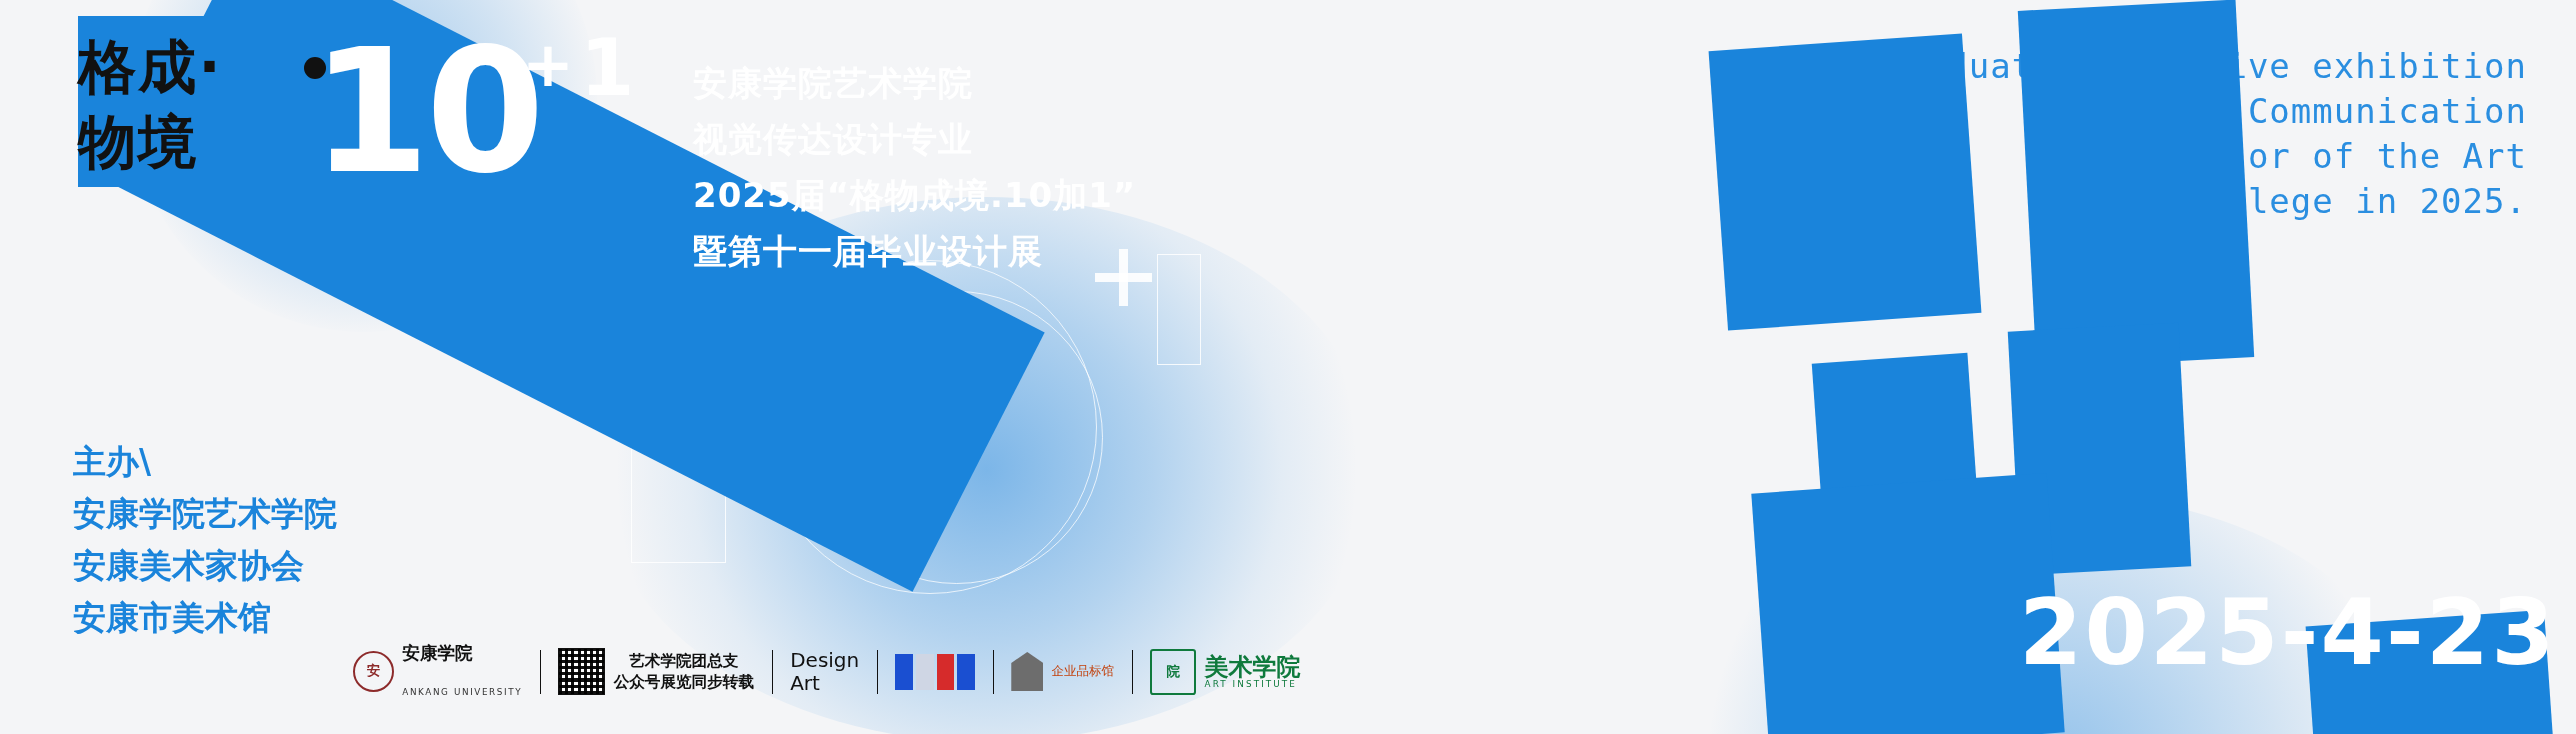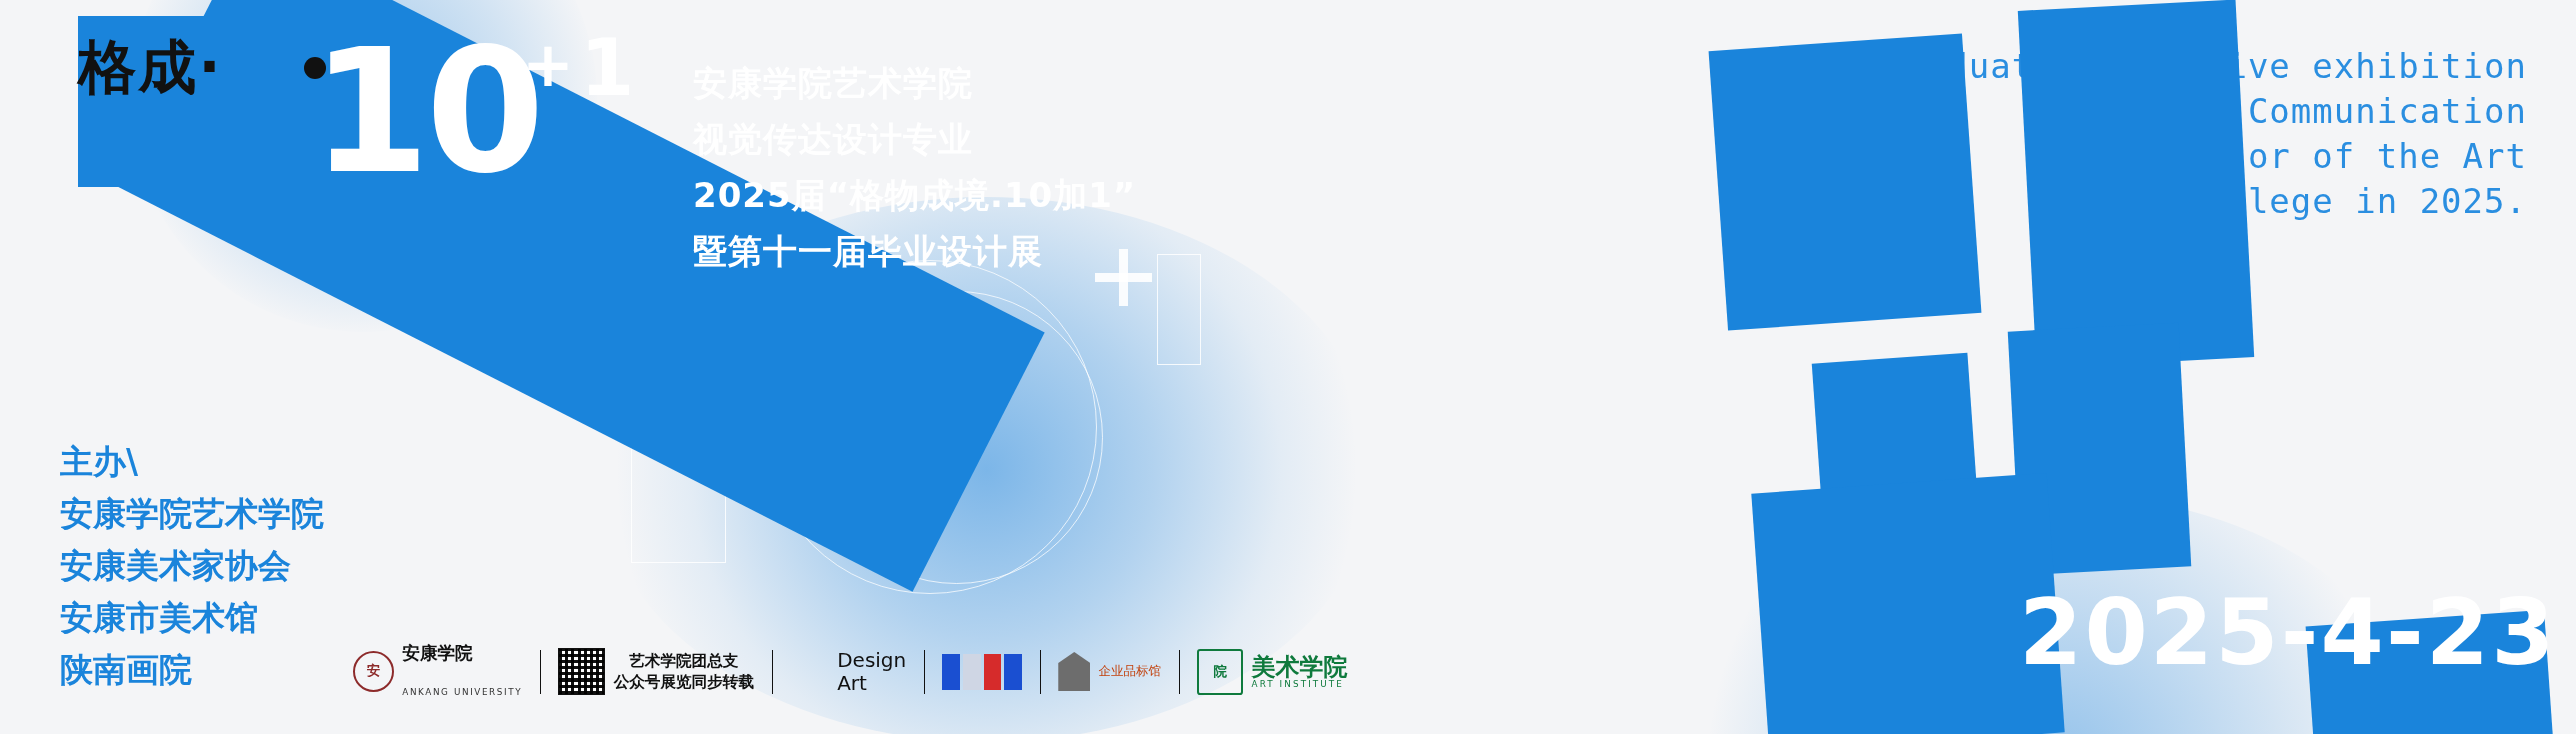--- a/index.html
+++ b/index.html
@@ -63,38 +63,38 @@
   .r3{left:1817px;top:358px;width:156px;height:156px;transform:rotate(-4deg);}
   .r4{left:2014px;top:327px;width:171px;height:244px;transform:rotate(-3deg);}
   .r5{left:1760px;top:483px;width:296px;height:260px;transform:rotate(-4deg);}
   .r6{left:2310px;top:618px;width:239px;height:135px;transform:rotate(-4deg);}
 
   
   .date{position:absolute;left:2003px;top:587px;color:#fff;font-family:"DejaVu Sans",sans-serif;
     font-weight:bold;font-size:91px;line-height:91px;letter-spacing:2.1px;white-space:nowrap;margin-left:16px;}
 
   
-  .org{position:absolute;left:60px;top:436px;color:#1a84db;font-family:"DejaVu Sans",sans-serif;
+  .org{position:absolute;left:73px;top:436px;color:#1a84db;font-family:"DejaVu Sans",sans-serif;
     font-weight:bold;font-size:33px;line-height:52px;}
   .org div{white-space:nowrap;}
 
   
   .strip{position:absolute;left:353px;top:638px;height:67px;display:flex;align-items:center;gap:0px;}
   .sep{width:1px;height:44px;background:#111;margin:0 17.6px;}
   .logo-box{display:flex;align-items:center;gap:8.3px;color:#111;}
   .seal{width:37px;height:37px;border-radius:50%;border:2.1px solid #8d2b2b;display:flex;align-items:center;
      justify-content:center;color:#8d2b2b;font-size:13.5px;font-family:"DejaVu Sans",sans-serif;font-weight:bold;}
   .uni-cn{font-family:"DejaVu Sans",sans-serif;font-weight:bold;font-size:17.6px;color:#111;line-height:18.7px;}
   .uni-en{font-family:"DejaVu Sans",sans-serif;font-size:8.8px;letter-spacing:1.6px;color:#333;line-height:11.4px;margin-top:24px;}
   .qr{width:45px;height:45px;background:
       repeating-linear-gradient(0deg,#111 0 3.1px,#fff 3.1px 6.2px),
       repeating-linear-gradient(90deg,#111 0 3.1px,transparent 3.1px 6.2px);
       background-blend-mode:multiply;border:1.6px solid #111;}
   .qr-txt{font-family:"DejaVu Sans",sans-serif;font-weight:bold;font-size:15.6px;line-height:21px;color:#111;text-align:center;}
-  .design-art{font-family:"DejaVu Sans",sans-serif;font-size:20px;line-height:23px;color:#111;margin-left:47px;}
+  .design-art{font-family:"DejaVu Sans",sans-serif;font-size:20px;line-height:23px;color:#111;}
   .cmf{display:flex;align-items:flex-end;gap:3.1px;}
   .cmf i{display:block;}
   .green-seal{width:42px;height:42px;border:2.1px solid #0f7a3d;border-radius:3.1px;display:flex;align-items:center;
      justify-content:center;color:#0f7a3d;font-weight:bold;font-size:13.5px;font-family:"DejaVu Sans",sans-serif;}
   .green-cn{font-family:"DejaVu Serif",serif;font-weight:bold;font-size:24px;color:#0f7a3d;line-height:24px;}
   .green-en{font-family:"DejaVu Sans",sans-serif;font-size:8.8px;letter-spacing:2.1px;color:#0f7a3d;}
   .gray-seal{width:32px;height:39px;background:#6d6d6d;clip-path:polygon(50% 0,100% 28%,100% 100%,0 100%,0 28%);
      display:flex;align-items:flex-end;justify-content:center;}
   .gray-txt{font-family:"DejaVu Sans",sans-serif;font-size:12.5px;color:#c2410c;}
   .kanji{font-family:"DejaVu Sans",sans-serif;}
@@ -117,20 +117,21 @@
     <span style="left:0;top:24px;width:57px;height:9.3px;"></span>
     <span style="left:24px;top:0;width:9.3px;height:57px;"></span>
   </div>
   <div class="ol" style="left:1157px;top:254px;width:42px;height:109px;"></div>
 
   <div class="band band-main"></div>
   <div class="band band-main2"></div>
 
   <div class="logo-cn">
     <div class="ln l1 kanji">格成·</div>
+    <div class="ln l2 kanji">物境</div>
   </div>
   <div class="logo-dot"></div>
 
   <div class="big10">10</div>
   <div class="big10-plus">+</div>
   <div class="big10-one">1</div>
 
   <div class="headline">
     <div class="kanji">安康学院艺术学院</div>
     <div class="kanji">视觉传达设计专业</div>
@@ -152,21 +153,20 @@
   <div class="rect r5"></div>
   <div class="rect r6"></div>
 
   <div class="date">2025-4-23</div>
 
   <div class="org">
     <div class="kanji">主办\</div>
     <div class="kanji">安康学院艺术学院</div>
     <div class="kanji">安康美术家协会</div>
     <div class="kanji">安康市美术馆</div>
-    <div class="kanji">陕南画院</div>
   </div>
 
   <div class="strip">
 
     <div class="logo-box">
       <div class="seal kanji">安</div>
       <div>
         <div class="uni-cn kanji">安康学院</div>
         <div class="uni-en">ANKANG UNIVERSITY</div>
       </div>

